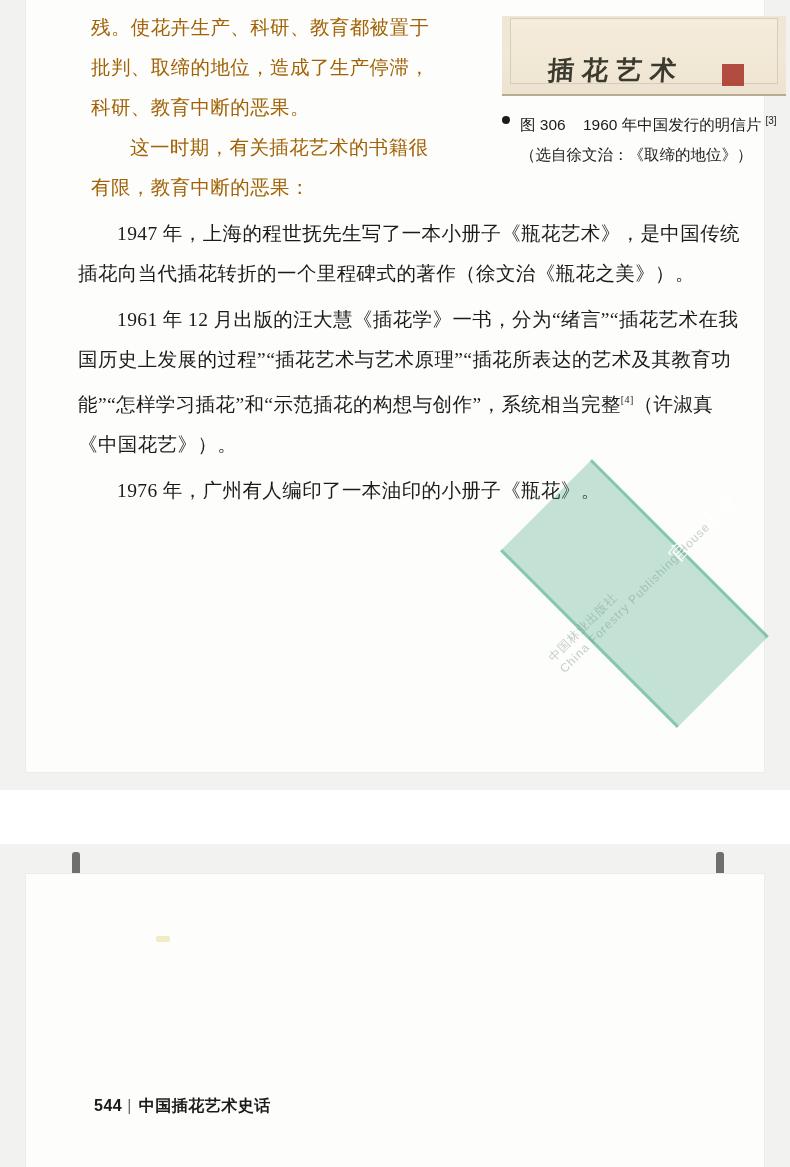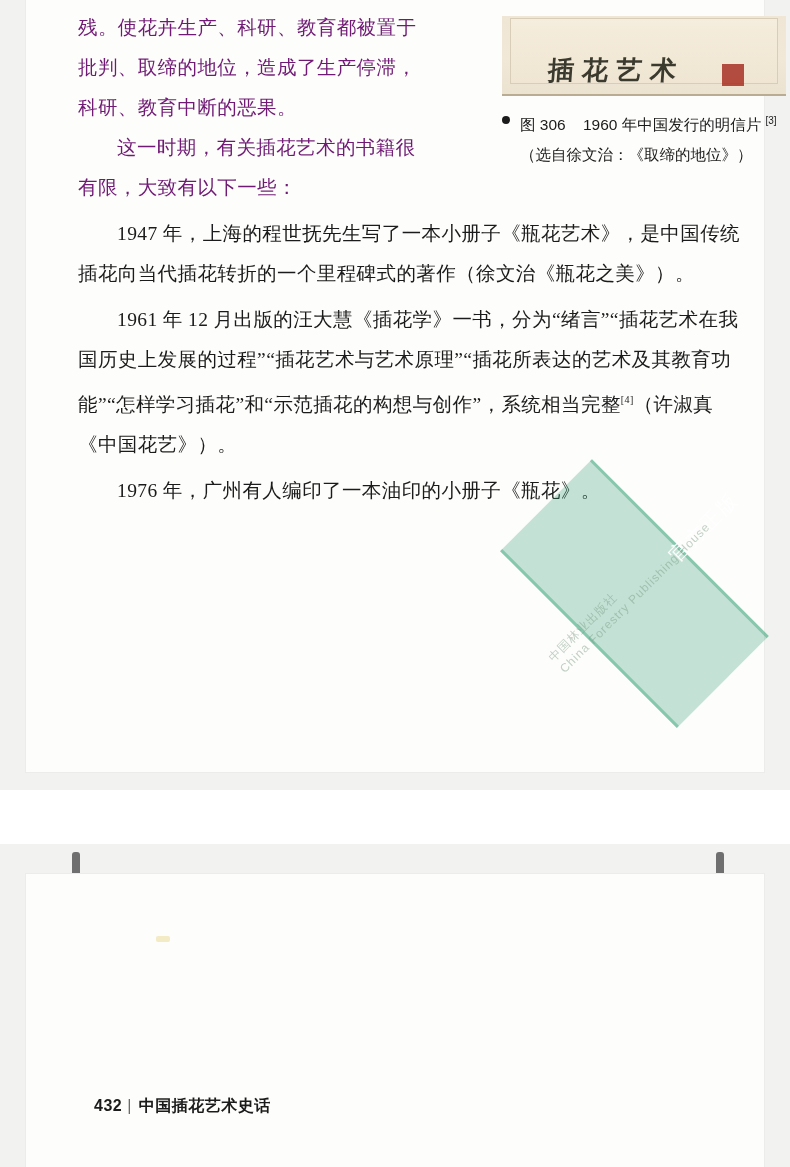--- a/index.html
+++ b/index.html
@@ -42,26 +42,26 @@
     left: 0;
     top: 790px;
     width: 790px;
     height: 54px;
     background: #ffffff;
   }
 
   
   .col-left {
     position: absolute;
-    left: 52px;
+    left: 65px;
     top: 8px;
     width: 350px;
     font-size: 19.5px;
     line-height: 40px;
-    color: #701a75;
+    color: #a16207;
     letter-spacing: 0.4px;
   }
   .col-left p { margin: 0; }
 
   
   .figure-box {
     position: absolute;
     left: 436px;
     top: 0;
     width: 284px;
@@ -260,21 +260,21 @@
   .footer-line .title-txt { font-weight: bold; }
 </style>
 </head>
 <body>
 
 <section class="page-scan" id="page-one">
   <div class="paper">
 
     <div class="col-left">
       <p>残。使花卉生产、科研、教育都被置于批判、取缔的地位，造成了生产停滞，科研、教育中断的恶果。</p>
-      <p class="indent">这一时期，有关插花艺术的书籍很有限，大致有以下一些：</p>
+      <p class="indent">这一时期，有关插花艺术的书籍很有限，教育中断的恶果：</p>
     </div>
 
     <figure class="figure-box">
       <div class="figure-img">
         <div class="stamp-frame"></div>
         <div class="cn-chars">插花艺术</div>
         <div class="red-seal"></div>
       </div>
       <figcaption class="figure-caption">
         <span class="bullet"></span>
@@ -317,17 +317,17 @@
   </div>
   <div class="binder-pin" id="pin-right">
     <div class="stem"></div>
     <div class="head"></div>
   </div>
 
   <div class="paper">
     <div class="page-inner">
       <div class="page-speck"></div>
       <div class="footer-line">
-        <span>432</span><span class="sep">|</span><span class="title-txt">中国插花艺术史话</span>
+        <span>544</span><span class="sep">|</span><span class="title-txt">中国插花艺术史话</span>
       </div>
     </div>
   </div>
 </section>
 
 </body></html>

